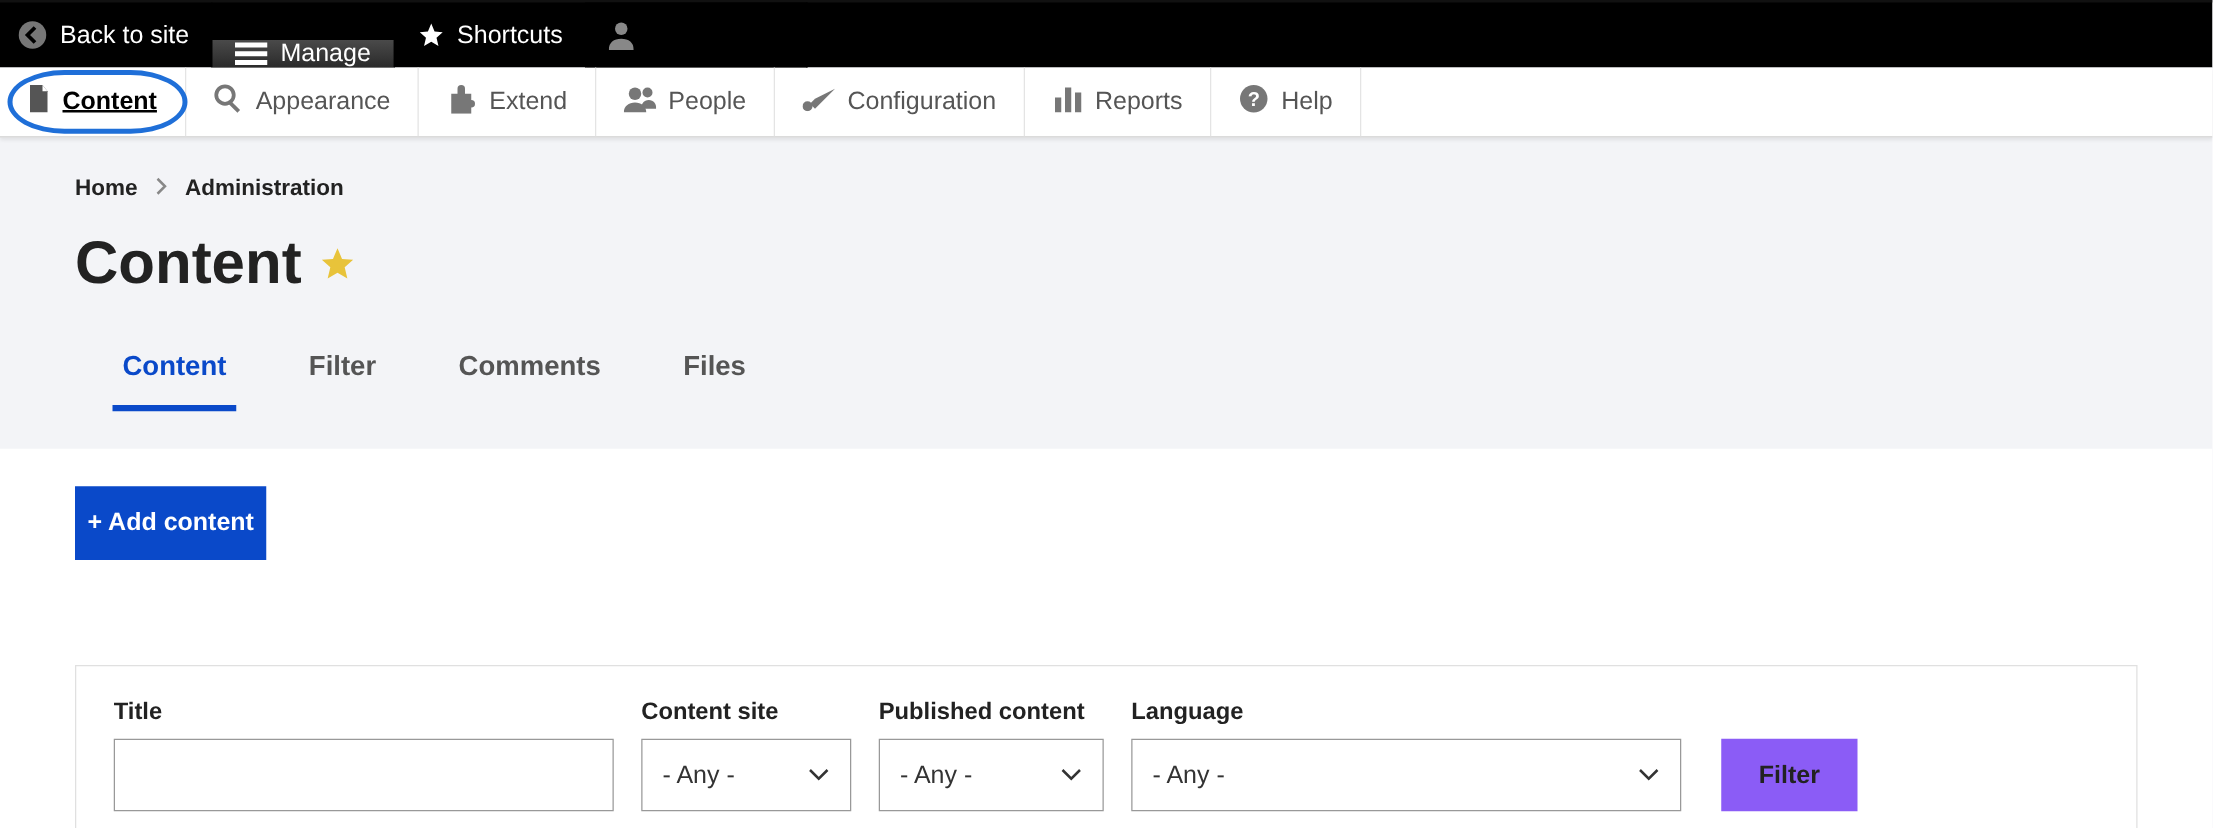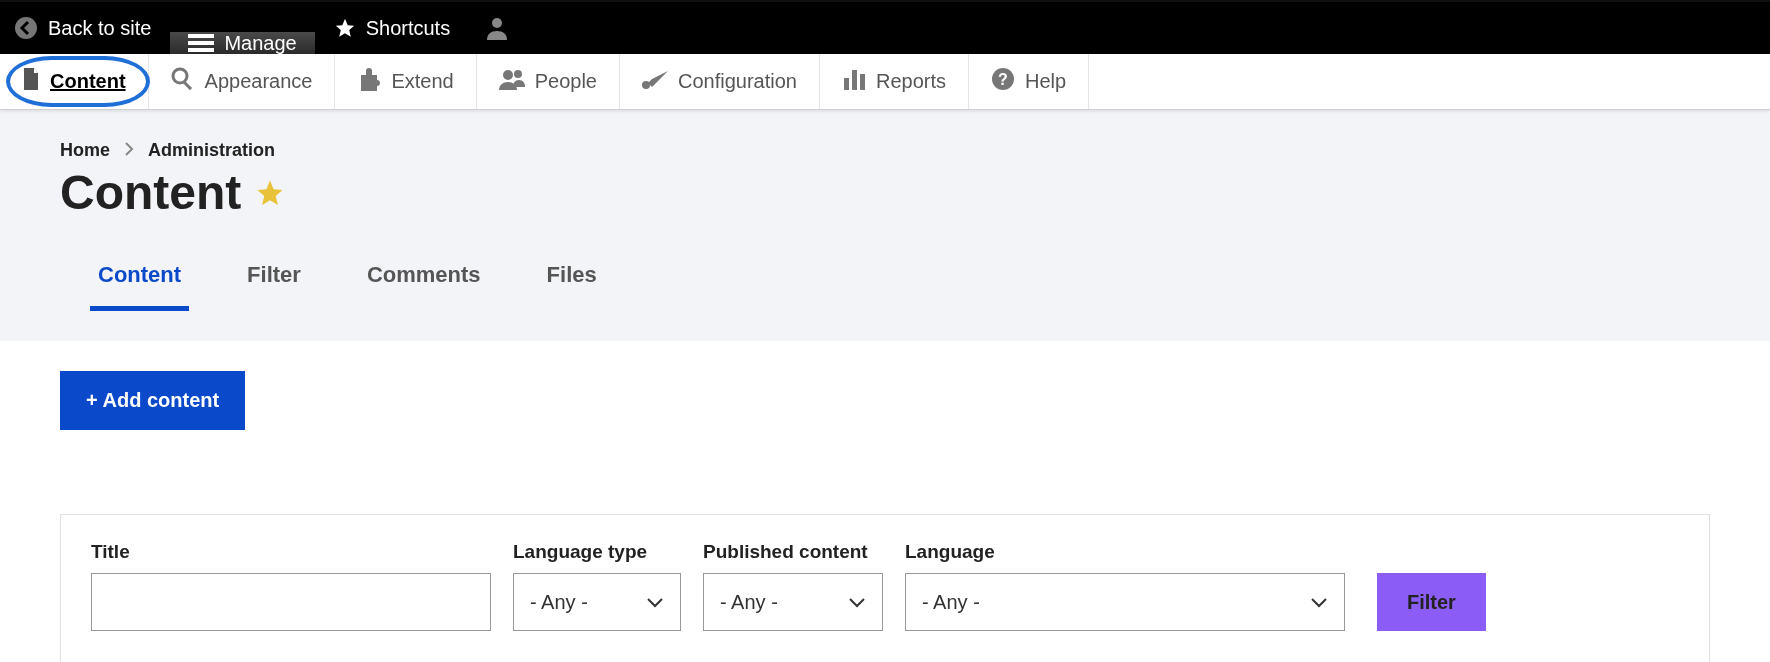--- a/index.html
+++ b/index.html
@@ -74,21 +74,21 @@
   
   .page { padding: 30px 60px; }
 
   .breadcrumb {
     display: flex;
     align-items: center;
     gap: 14px;
     font-size: 18px;
     font-weight: 700;
     color: #222;
-    margin-bottom: 4px;
+    margin-bottom: 22px;
   }
   .breadcrumb .sep { color: #888; font-weight: 400; }
 
   .page-title-row {
     display: flex;
     align-items: center;
     gap: 14px;
     margin-bottom: 28px;
   }
   .page-title {
@@ -124,21 +124,21 @@
     padding: 30px 0 60px 0;
     margin: 0 -60px;
   }
   .content-inner { padding: 0 60px; }
 
   .add-button {
     background: #0a49c9;
     color: #fff;
     font-size: 20px;
     font-weight: 700;
-    padding: 18px 26px;
+    padding: 18px 10px;
     border: none;
     cursor: pointer;
     margin-bottom: 36px;
   }
 
   
   .filter-box {
     border: 1px solid #e0e0e0;
     background: #fff;
     padding: 26px 30px 40px 30px;
@@ -334,21 +334,21 @@
     <div class="content-inner">
 
       <button class="add-button">+ Add content</button>
 
       <div class="filter-box">
         <div class="filter-field field-title">
           <label>Title</label>
           <input type="text" value="" style="">
         </div>
         <div class="filter-field field-ct">
-          <label>Language type</label>
+          <label>Content site</label>
           <div class="select">
             <span>- Any -</span>
             <span><svg width="18" height="12" viewBox="0 0 18 12">
                   <path d="M2 2l7 7 7-7" stroke-width="2" fill="none"></path>
                 </svg></span>
           </div>
         </div>
         <div class="filter-field field-ps">
           <label>Published content</label>
           <div class="select">

